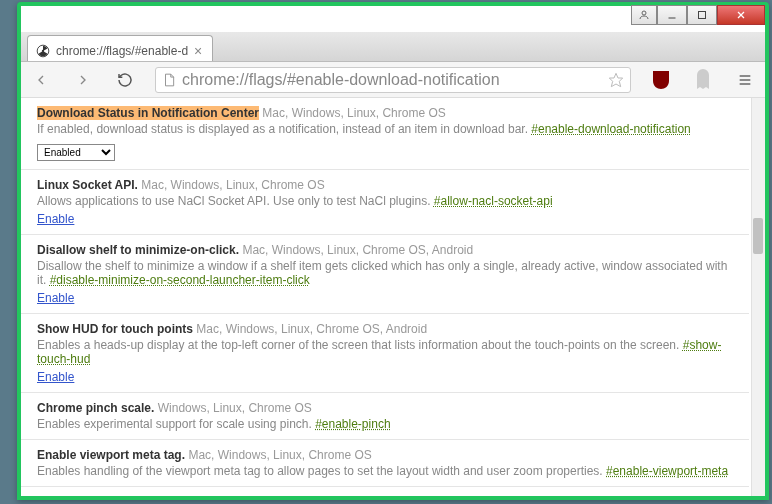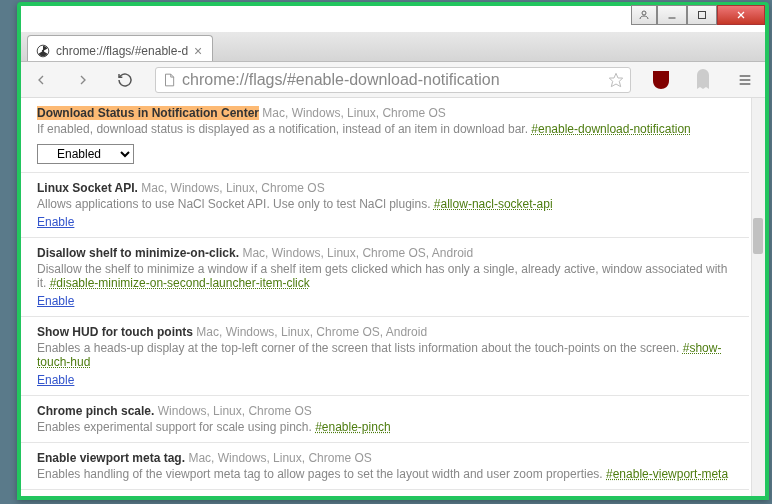--- a/index.html
+++ b/index.html
@@ -28,21 +28,21 @@
   .scrollbar-track { position:absolute; right:0; top:0; width:14px; height:100%; background:#f1f1f1; border-left:1px solid #e0e0e0; }
   .scrollbar-thumb { position:absolute; right:2px; width:10px; height:36px; background:#c1c1c1; border-radius:2px; }
   .flag { border-bottom:1px solid #e5e5e5; padding:8px 16px; font-size:12px; color:#666; }
   .flag .name { color:#333; font-weight:600; }
   .flag.hl .name { background:#fdba74; }
   .flag .platforms { color:#999; }
   .flag .desc { margin-top:2px; color:#888; }
   .flag .anchor { color:#4d7c0f; text-decoration:underline dotted; cursor:pointer; }
   .flag .action { margin-top:4px; }
   .flag .link { color:#3355cc; text-decoration:underline; cursor:pointer; }
-  .flag select { margin-top:4px; font-size:12px; padding:1px 15px; border:1px solid #888; background:#fff; min-width:78px; }
+  .flag select { margin-top:4px; font-size:10px; padding:1px 2px; border:1px solid #888; background:#fff; min-width:78px; }
   .inner { padding-right:16px; }
 </style>
 </head>
 <body>
 
 <div class="window">
 
   <div class="titlebar-wrap">
     <div class="win-controls">
       <div class="win-btn user">

